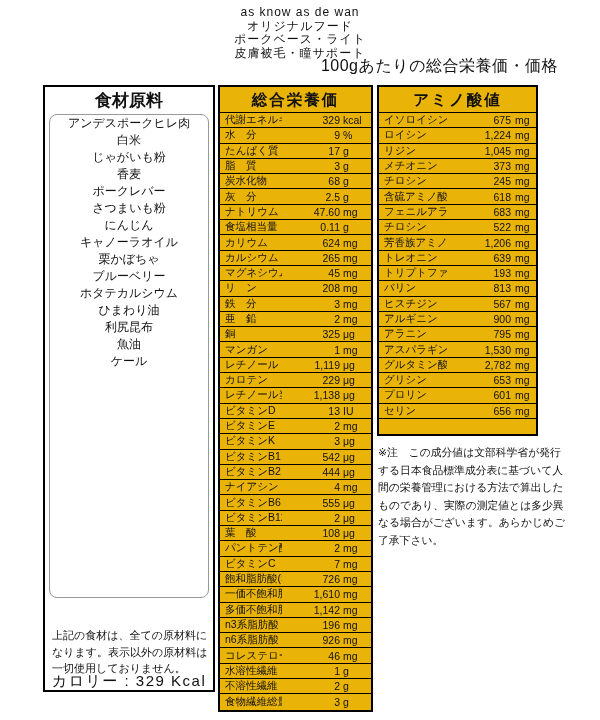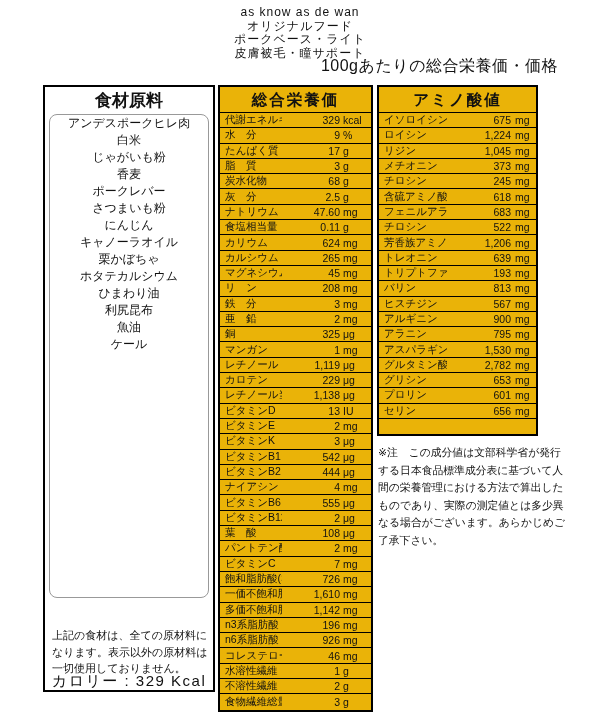--- a/index.html
+++ b/index.html
@@ -88,20 +88,21 @@
         <div class="ing-item">ポークレバー</div>
 
         <div class="ing-item">さつまいも粉</div>
 
         <div class="ing-item">にんじん</div>
 
         <div class="ing-item">キャノーラオイル</div>
 
         <div class="ing-item">栗かぼちゃ</div>
 
+        <div class="ing-item">ブルーベリー</div>
 
         <div class="ing-item">ホタテカルシウム</div>
 
         <div class="ing-item">ひまわり油</div>
 
         <div class="ing-item">利尻昆布</div>
 
         <div class="ing-item">魚油</div>
 
         <div class="ing-item">ケール</div>

